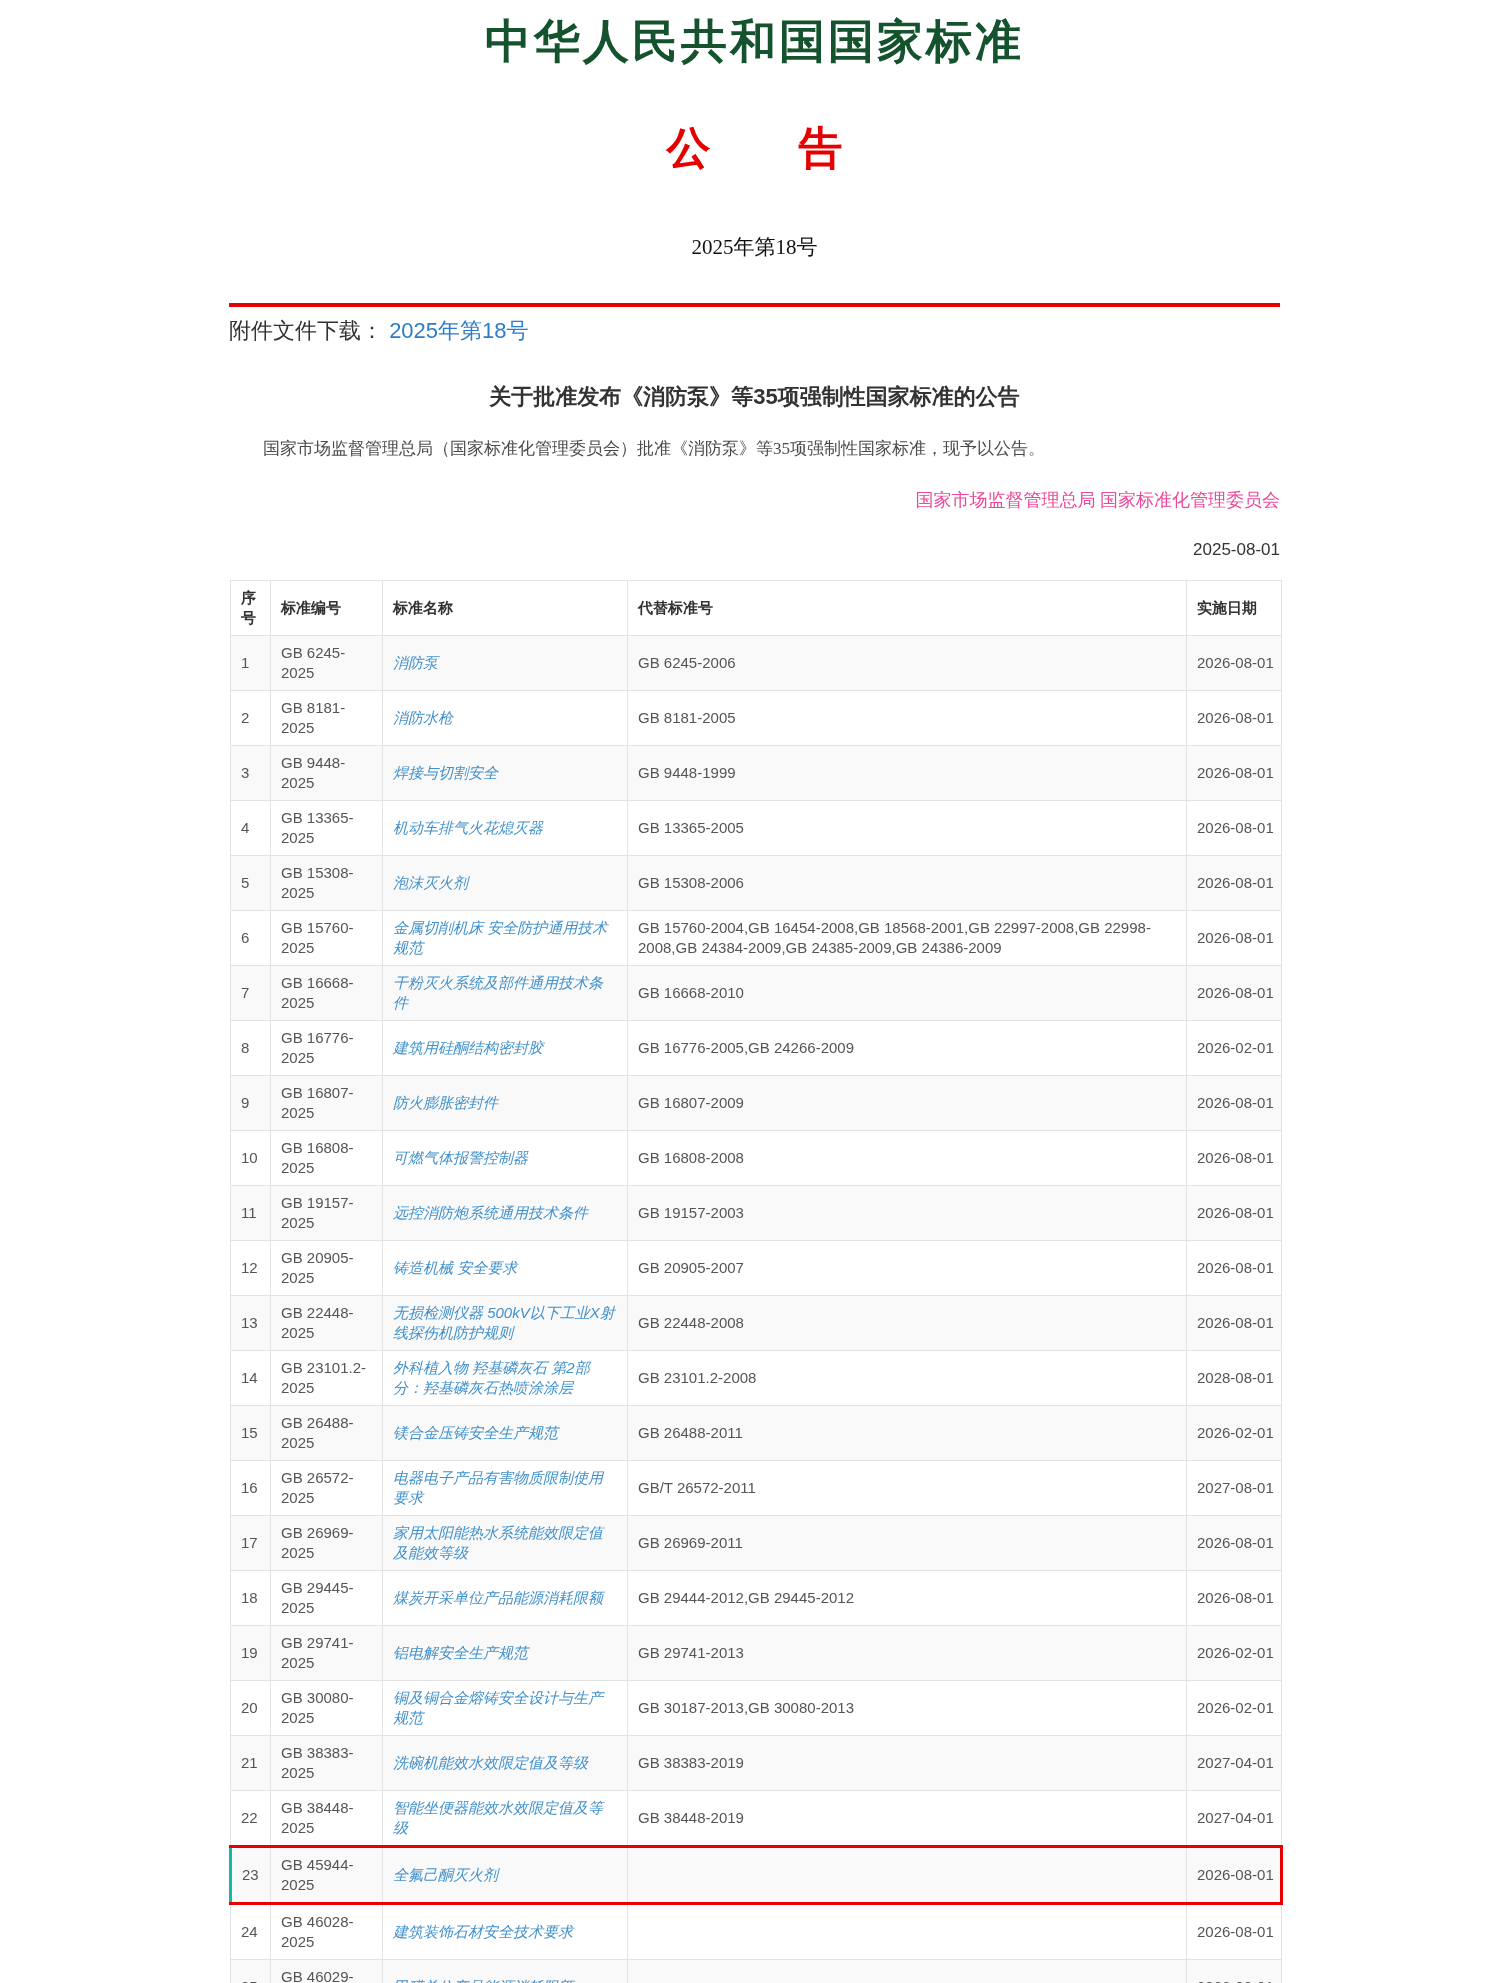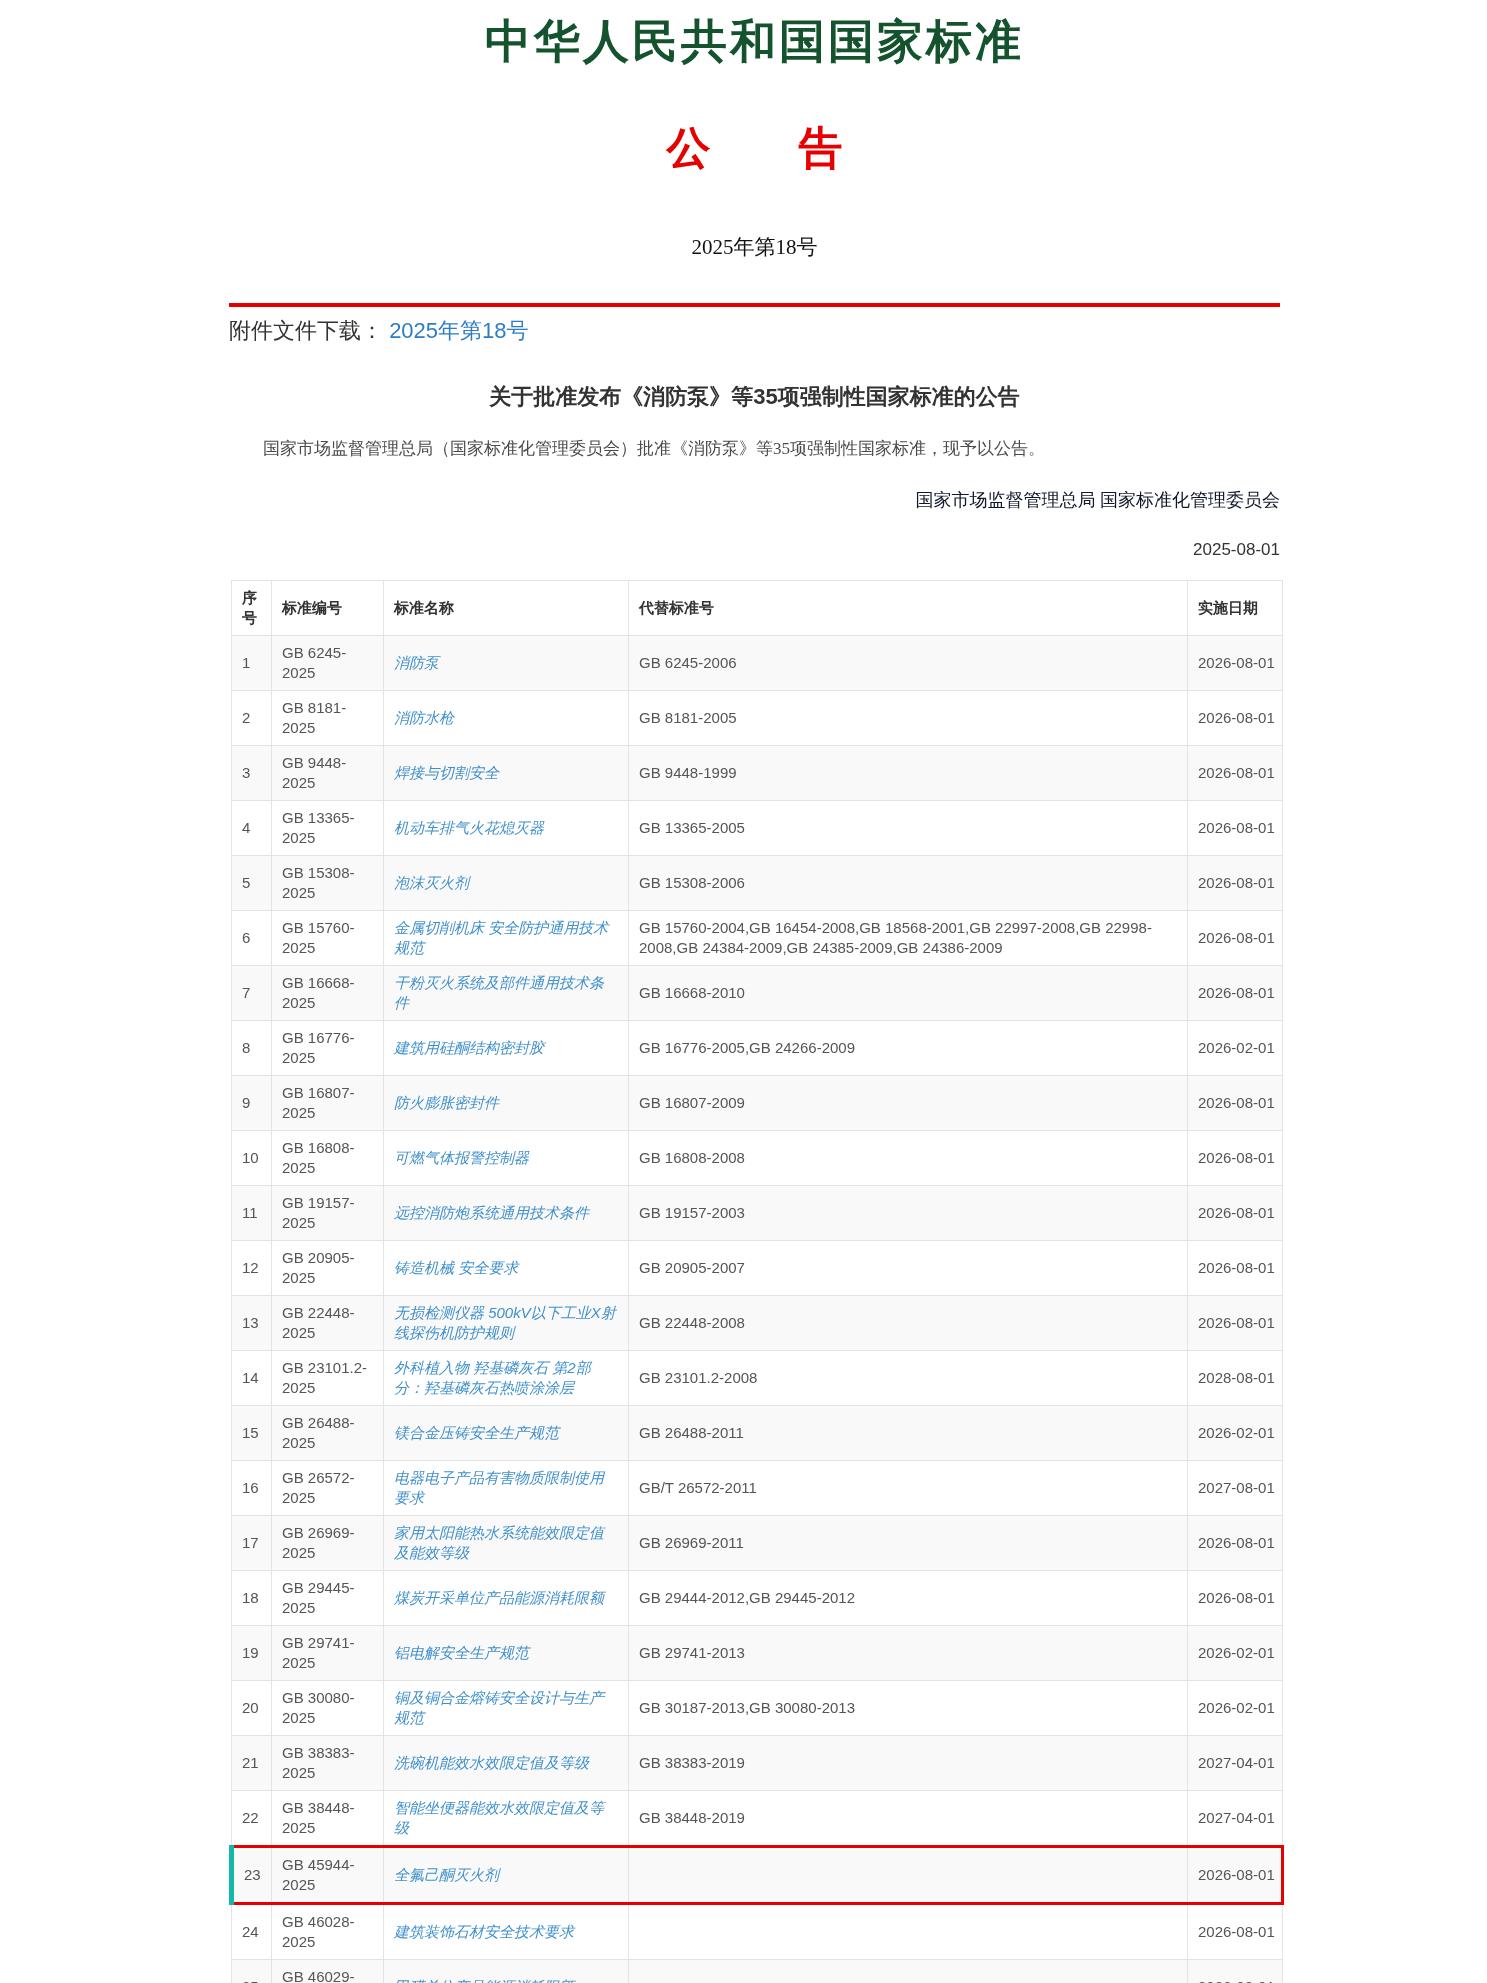--- a/index.html
+++ b/index.html
@@ -67,21 +67,21 @@
     font-size:17px;
     color:#4a4a4a;
     text-indent:2em;
     line-height:1.5;
   }
   .signature{
     margin-top:26px;
     text-align:right;
     font-family:"Liberation Serif","DejaVu Serif",serif;
     font-size:18px;
-    color:#0f172a;
+    color:#ec4899;
   }
   .publish-date{
     margin-top:28px;
     text-align:right;
     font-size:17px;
     color:#333333;
   }
   table.standards{
     margin-top:20px;
     width:1051px;
@@ -104,21 +104,21 @@
     font-weight:700;
   }
   table.standards tbody tr:nth-child(odd){background:#f9f9f9;}
   table.standards tbody tr:nth-child(even){background:#ffffff;}
   td.date-cell, th.date-col{white-space:nowrap;}
   a.std-link{color:#4090cc;text-decoration:none;cursor:pointer;font-style:italic;}
   tr.hl td{
     border-top:3px solid #e60000;
     border-bottom:3px solid #e60000;
   }
-  tr.hl td:first-child{border-left:5px solid #14b8a6;}
+  tr.hl td:first-child{border-left:3px solid #14b8a6;}
   tr.hl td:last-child{border-right:3px solid #e60000;}
 </style>
 </head>
 <body>
 
 <div class="content">
   <div class="main-title">中华人民共和国国家标准</div>
   <div class="sub-title">公　　告</div>
   <div class="issue-number">2025年第18号</div>
 

